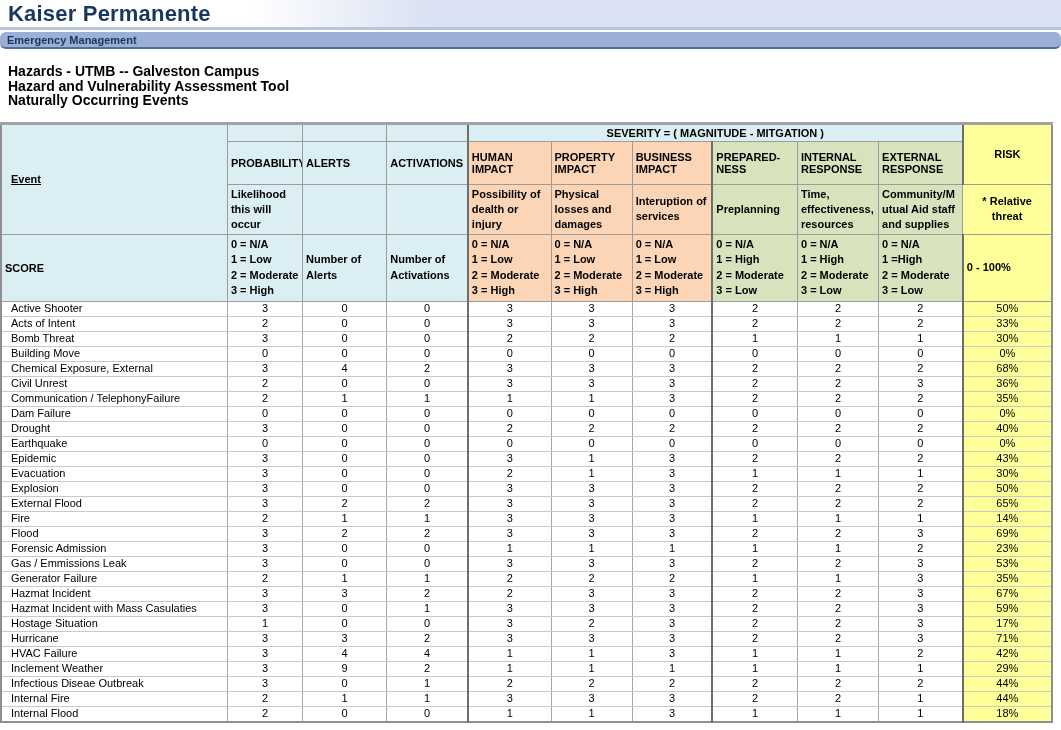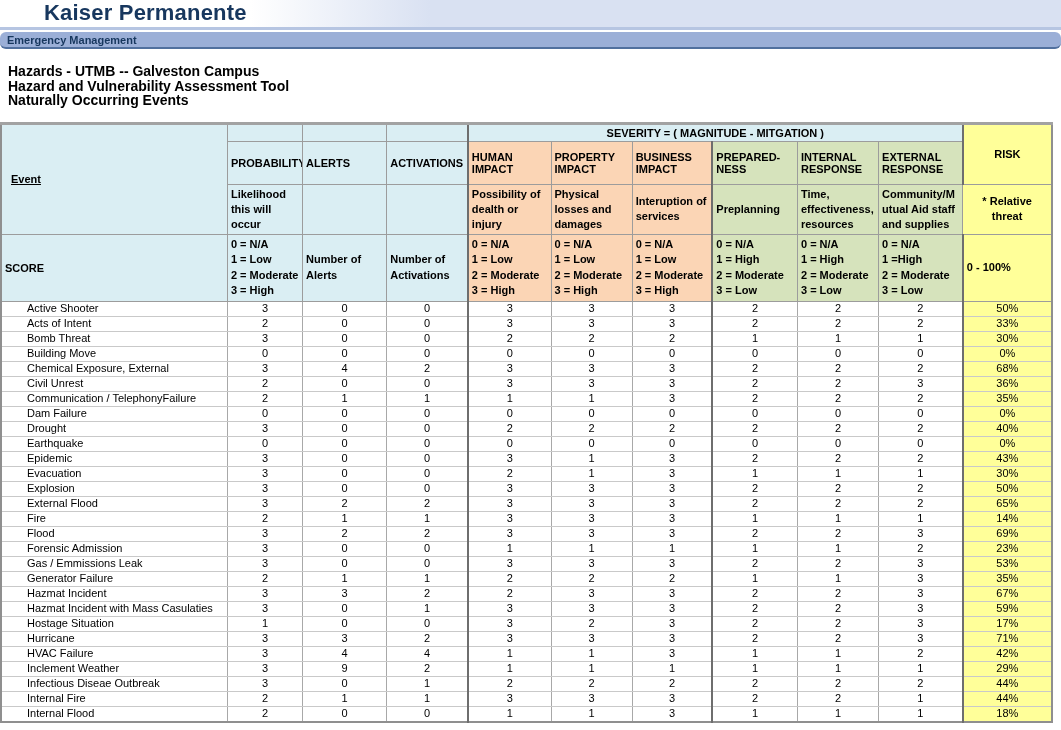--- a/index.html
+++ b/index.html
@@ -6,21 +6,21 @@
   body{
     width:1061px;height:730px;overflow:hidden;background:#fff;
     font-family:"Liberation Sans","DejaVu Sans",sans-serif;color:#000;
     position:relative;
   }
   
   .title-band{
     height:27px;
     background:linear-gradient(90deg,#ffffff 0px,#ffffff 250px,#d9e1f2 430px,#d9e1f2 100%);
     border-bottom:3px solid #b6c5e2;
-    display:flex;padding-left:36px;
+    display:flex;align-items:center;
   }
   .title-band h1{
     margin:0 0 0 8px;font-size:22px;font-weight:bold;color:#17375e;letter-spacing:.2px;
   }
   .em-bar{
     margin-top:2px;height:15px;background:#9bafd7;border-bottom:2px solid #51709e;
     display:flex;align-items:center;border-radius:6px;
   }
   .em-bar span{margin-left:7px;font-size:11px;font-weight:bold;color:#17375e;}
   
@@ -49,21 +49,21 @@
   .score-label{vertical-align:middle;padding-left:9px;font-weight:bold;}
   .risk-score{text-align:center;vertical-align:top;padding-top:2px;}
   
   .gbl{border-left:2px solid #6e6e6e !important;}
   
   .hva tbody td{
     height:14px;line-height:13px;background:#fff;
     border-color:#a8a8a8;border-top-color:#c9c9c9;border-bottom-color:#c9c9c9;
     padding:0;
   }
-  .hva tbody td.ev{padding-left:25px;text-align:left;}
+  .hva tbody td.ev{padding-left:9px;text-align:left;}
   .hva tbody td.num{text-align:center;}
   .hva tbody td.risk{background:#ffff99;text-align:center;}
 </style>
 </head>
 <body>
 
 <div class="title-band">
   <h1>Kaiser Permanente</h1>
 </div>
 <div class="em-bar">

